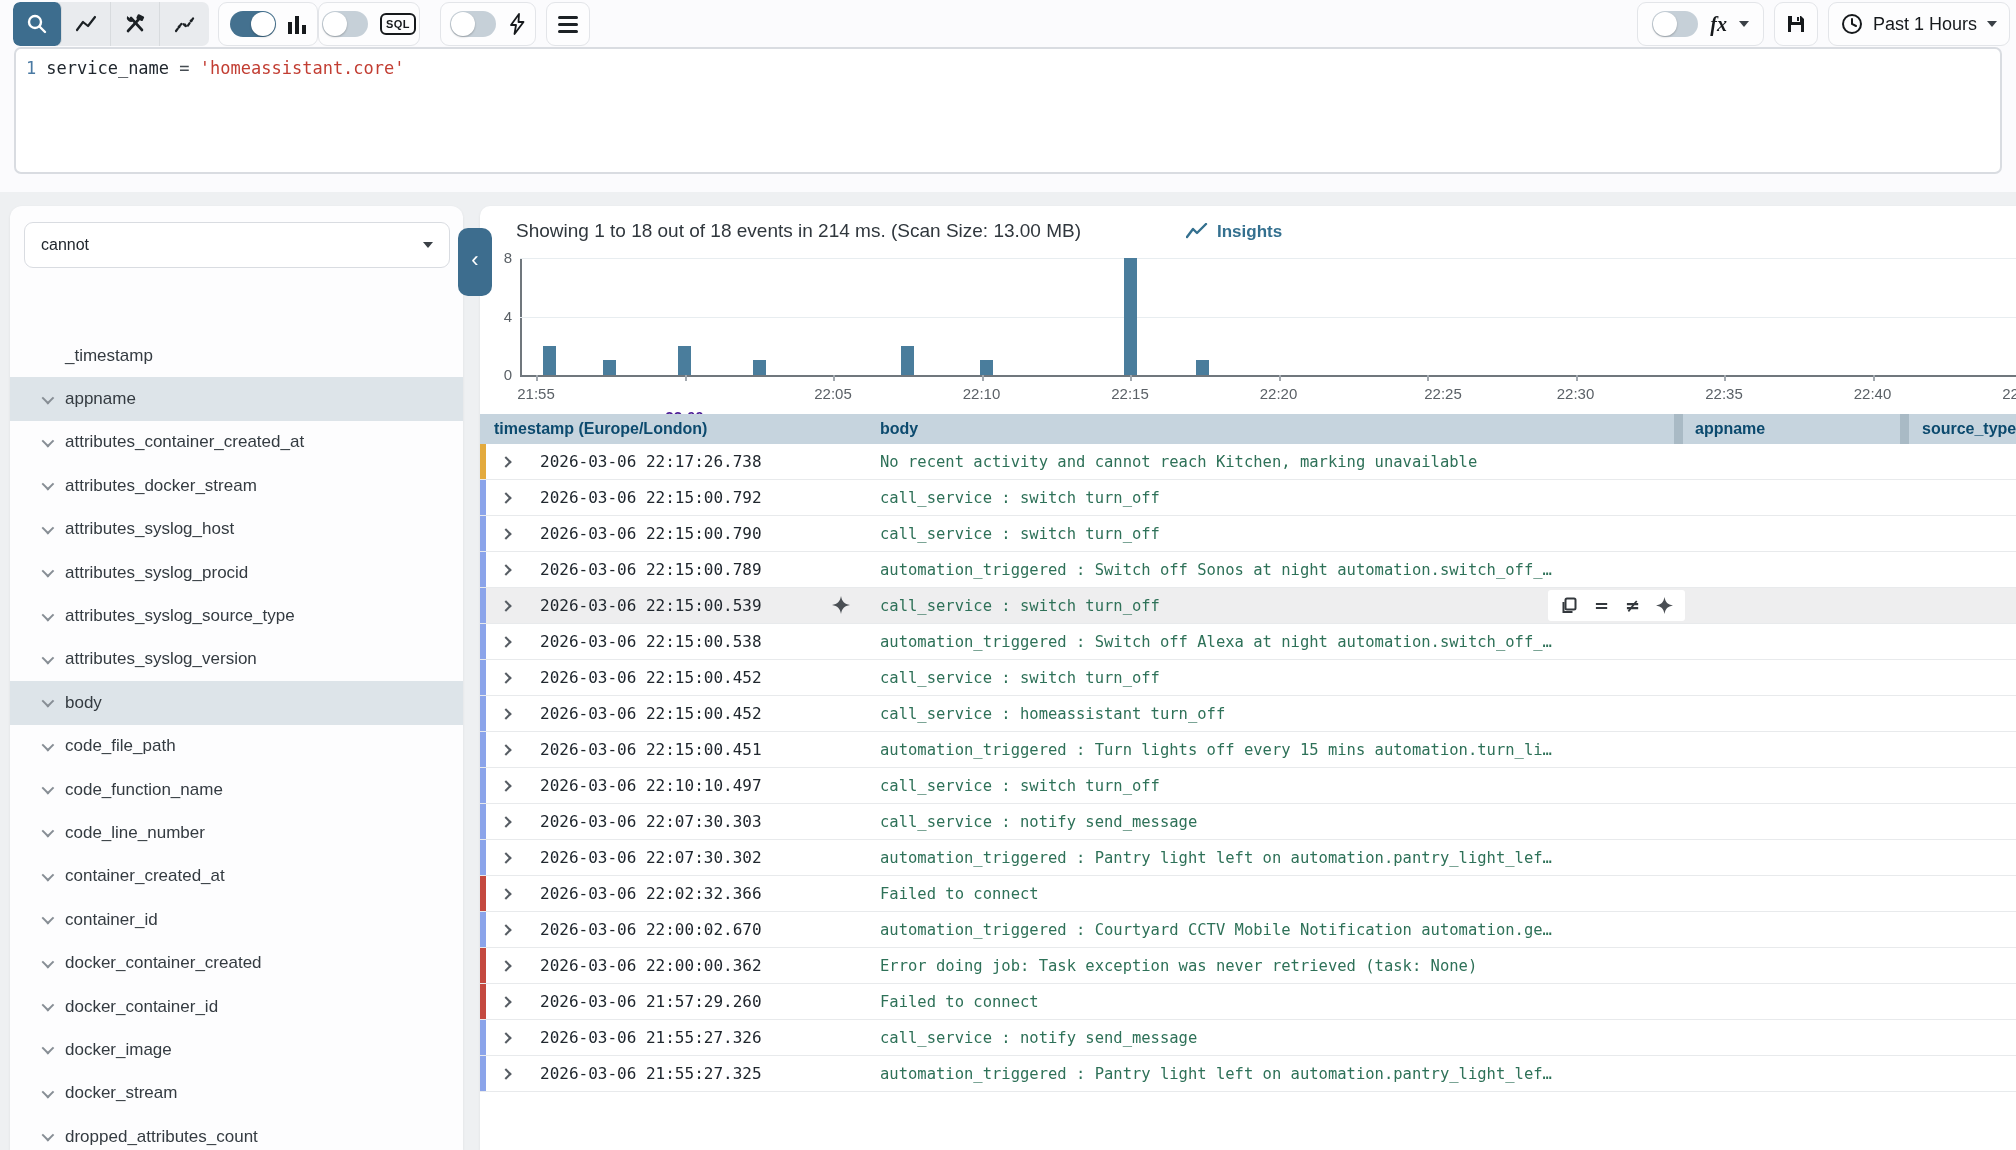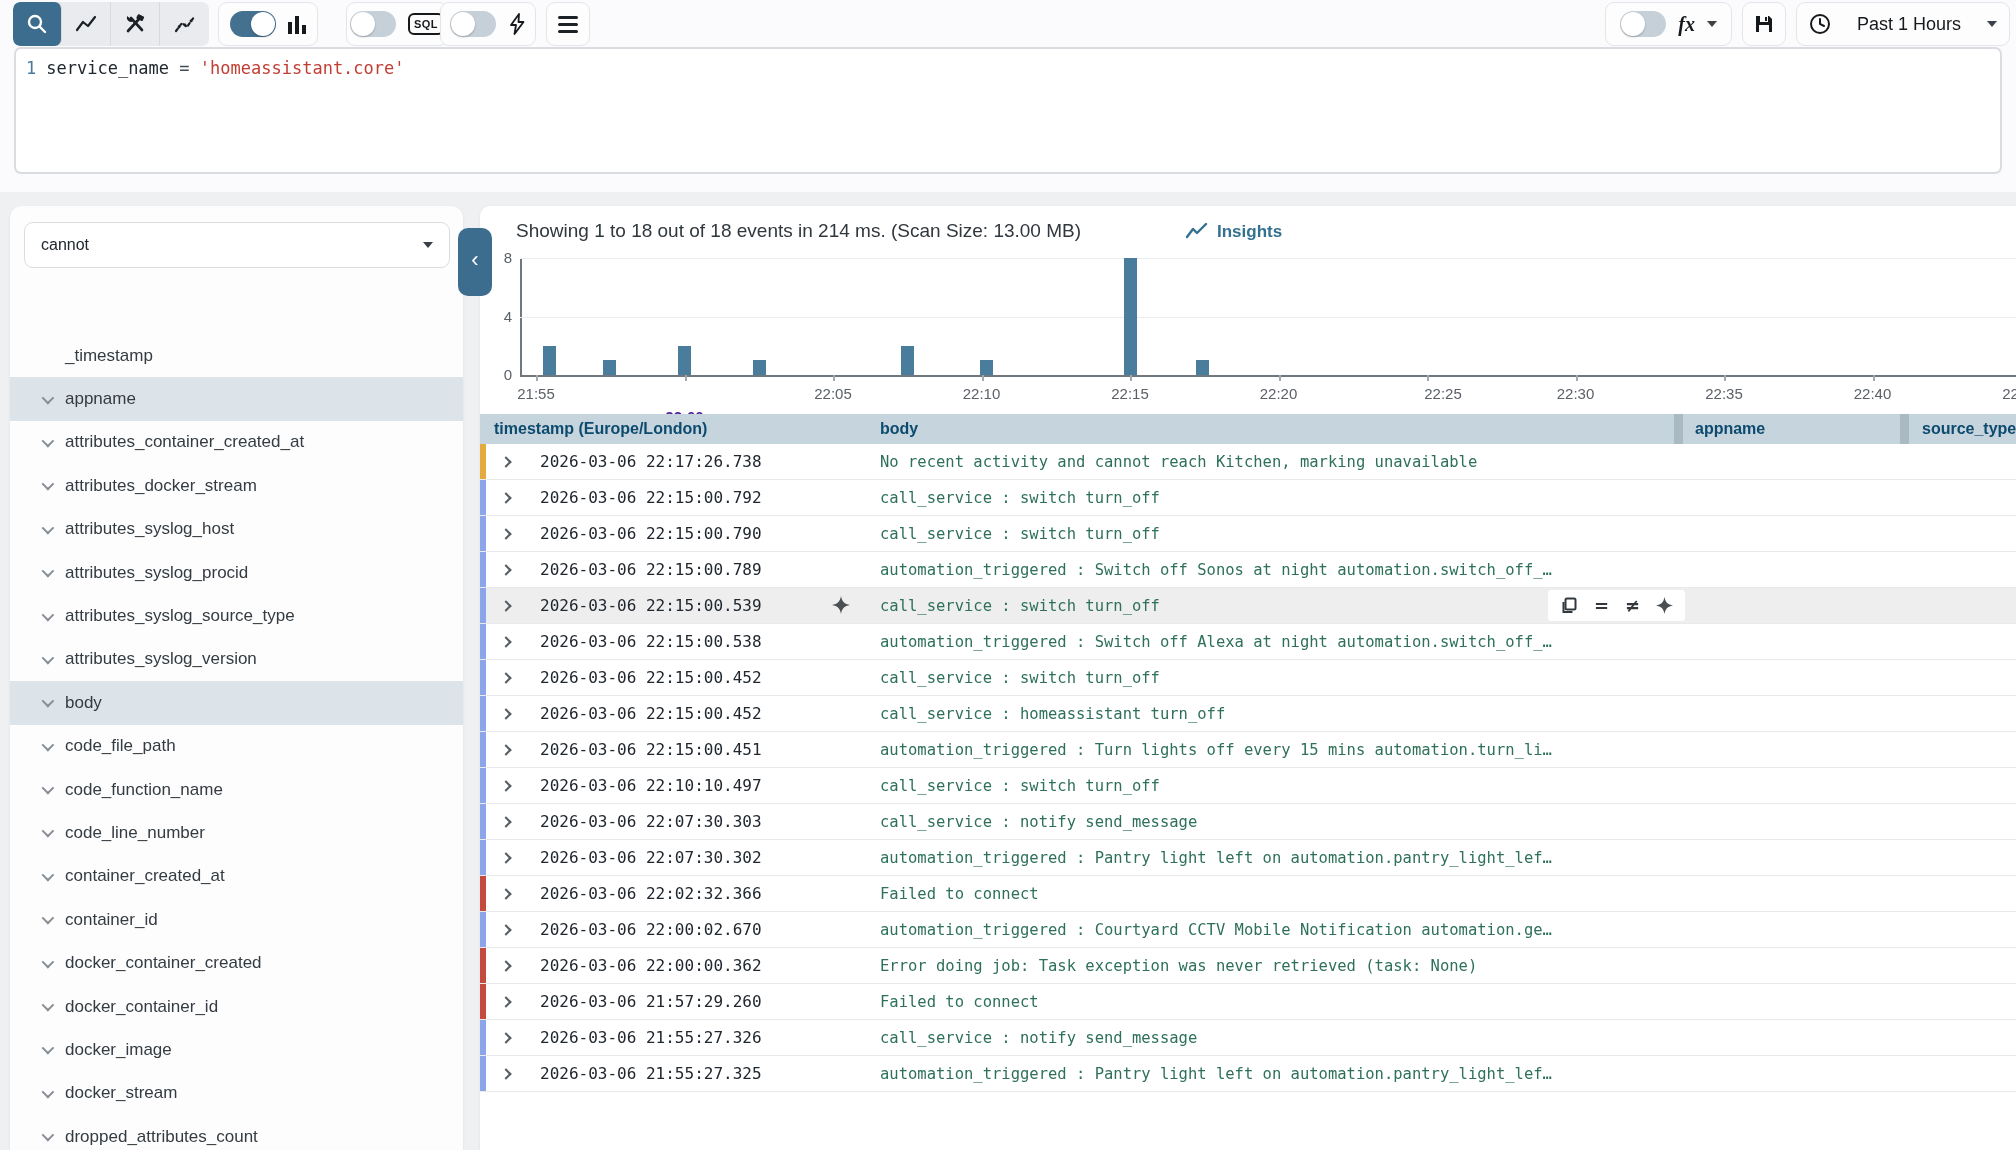--- a/index.html
+++ b/index.html
@@ -22,21 +22,21 @@
   .toggle .knob { position:absolute; top:1px; width:24px; height:24px; border-radius:50%; background:#fff; box-shadow:0 1px 2px rgba(0,0,0,.25); }
   .toggle.on .knob { right:1px; } .toggle.off .knob { left:1px; }
   .sql-badge { font-size:11px; font-weight:bold; border:2px solid #16191c; border-radius:6px; padding:3px 4px; color:#16191c; letter-spacing:.5px; }
   .menu-btn { position:absolute; left:546px; top:2px; width:44px; height:44px; background:#fdfdfe; border:1px solid #e3e5e9; border-radius:9px; display:flex; flex-direction:column; align-items:center; justify-content:center; gap:4px; cursor:pointer; }
   .menu-btn i { display:block; width:20px; height:3px; background:#1c2125; border-radius:2px; }
   .right-cluster { position:absolute; right:6px; top:2px; height:44px; display:flex; align-items:center; gap:10px; }
   .fx-pill { height:44px; display:flex; align-items:center; gap:12px; background:#fdfdfe; border:1px solid #e3e5e9; border-radius:9px; padding:0 14px; }
   .fx-label { font-style:italic; font-size:20px; font-weight:bold; font-family:"Liberation Serif", serif; color:#16191c; }
   .caret-down { width:0; height:0; border-left:5px solid transparent; border-right:5px solid transparent; border-top:6px solid #3a4046; }
   .icon-btn { width:44px; height:44px; background:#fdfdfe; border:1px solid #e3e5e9; border-radius:9px; display:flex; align-items:center; justify-content:center; cursor:pointer; }
-  .time-pill { height:44px; display:flex; align-items:center; gap:26px; background:#fdfdfe; border:1px solid #e3e5e9; border-radius:9px; padding:12px 12px; cursor:pointer; }
+  .time-pill { height:44px; display:flex; align-items:center; gap:10px; background:#fdfdfe; border:1px solid #e3e5e9; border-radius:9px; padding:12px 12px; cursor:pointer; }
   .time-label { font-size:18px; color:#16191c; }
 
   
   .query-card { position:absolute; left:14px; top:47px; width:1988px; height:127px; background:#fff; border:2px solid #d9dce1; border-radius:7px; padding:9px 0 0 10px; }
   .query-line { font-family:"DejaVu Sans Mono", monospace; font-size:17px; white-space:pre; }
   .ln { color:#4a7aa3; margin-right:10px; }
   .q-field { color:#20272e; }
   .q-op { color:#454c52; }
   .q-str { color:#c23d32; }
 
@@ -145,21 +145,21 @@
       </div>
     <span>
       <svg width="18" height="20" viewBox="0 0 18 20">
           <rect x="0" y="8" width="4" height="12" fill="#16191c"></rect>
           <rect x="7" y="2" width="4" height="18" fill="#16191c"></rect>
           <rect x="14" y="11" width="4" height="9" fill="#16191c"></rect>
         </svg>
     </span>
   </div>
 
-  <div class="pill" style="left:346px; width:102px;">
+  <div class="pill" style="left:318px; width:102px;">
     <div class="toggle off">
         <div class="knob"></div>
       </div>
     <span class="sql-badge">SQL</span>
   </div>
 
   <div class="pill" style="left:440px; width:96px;">
     <div class="toggle off">
         <div class="knob"></div>
       </div>

